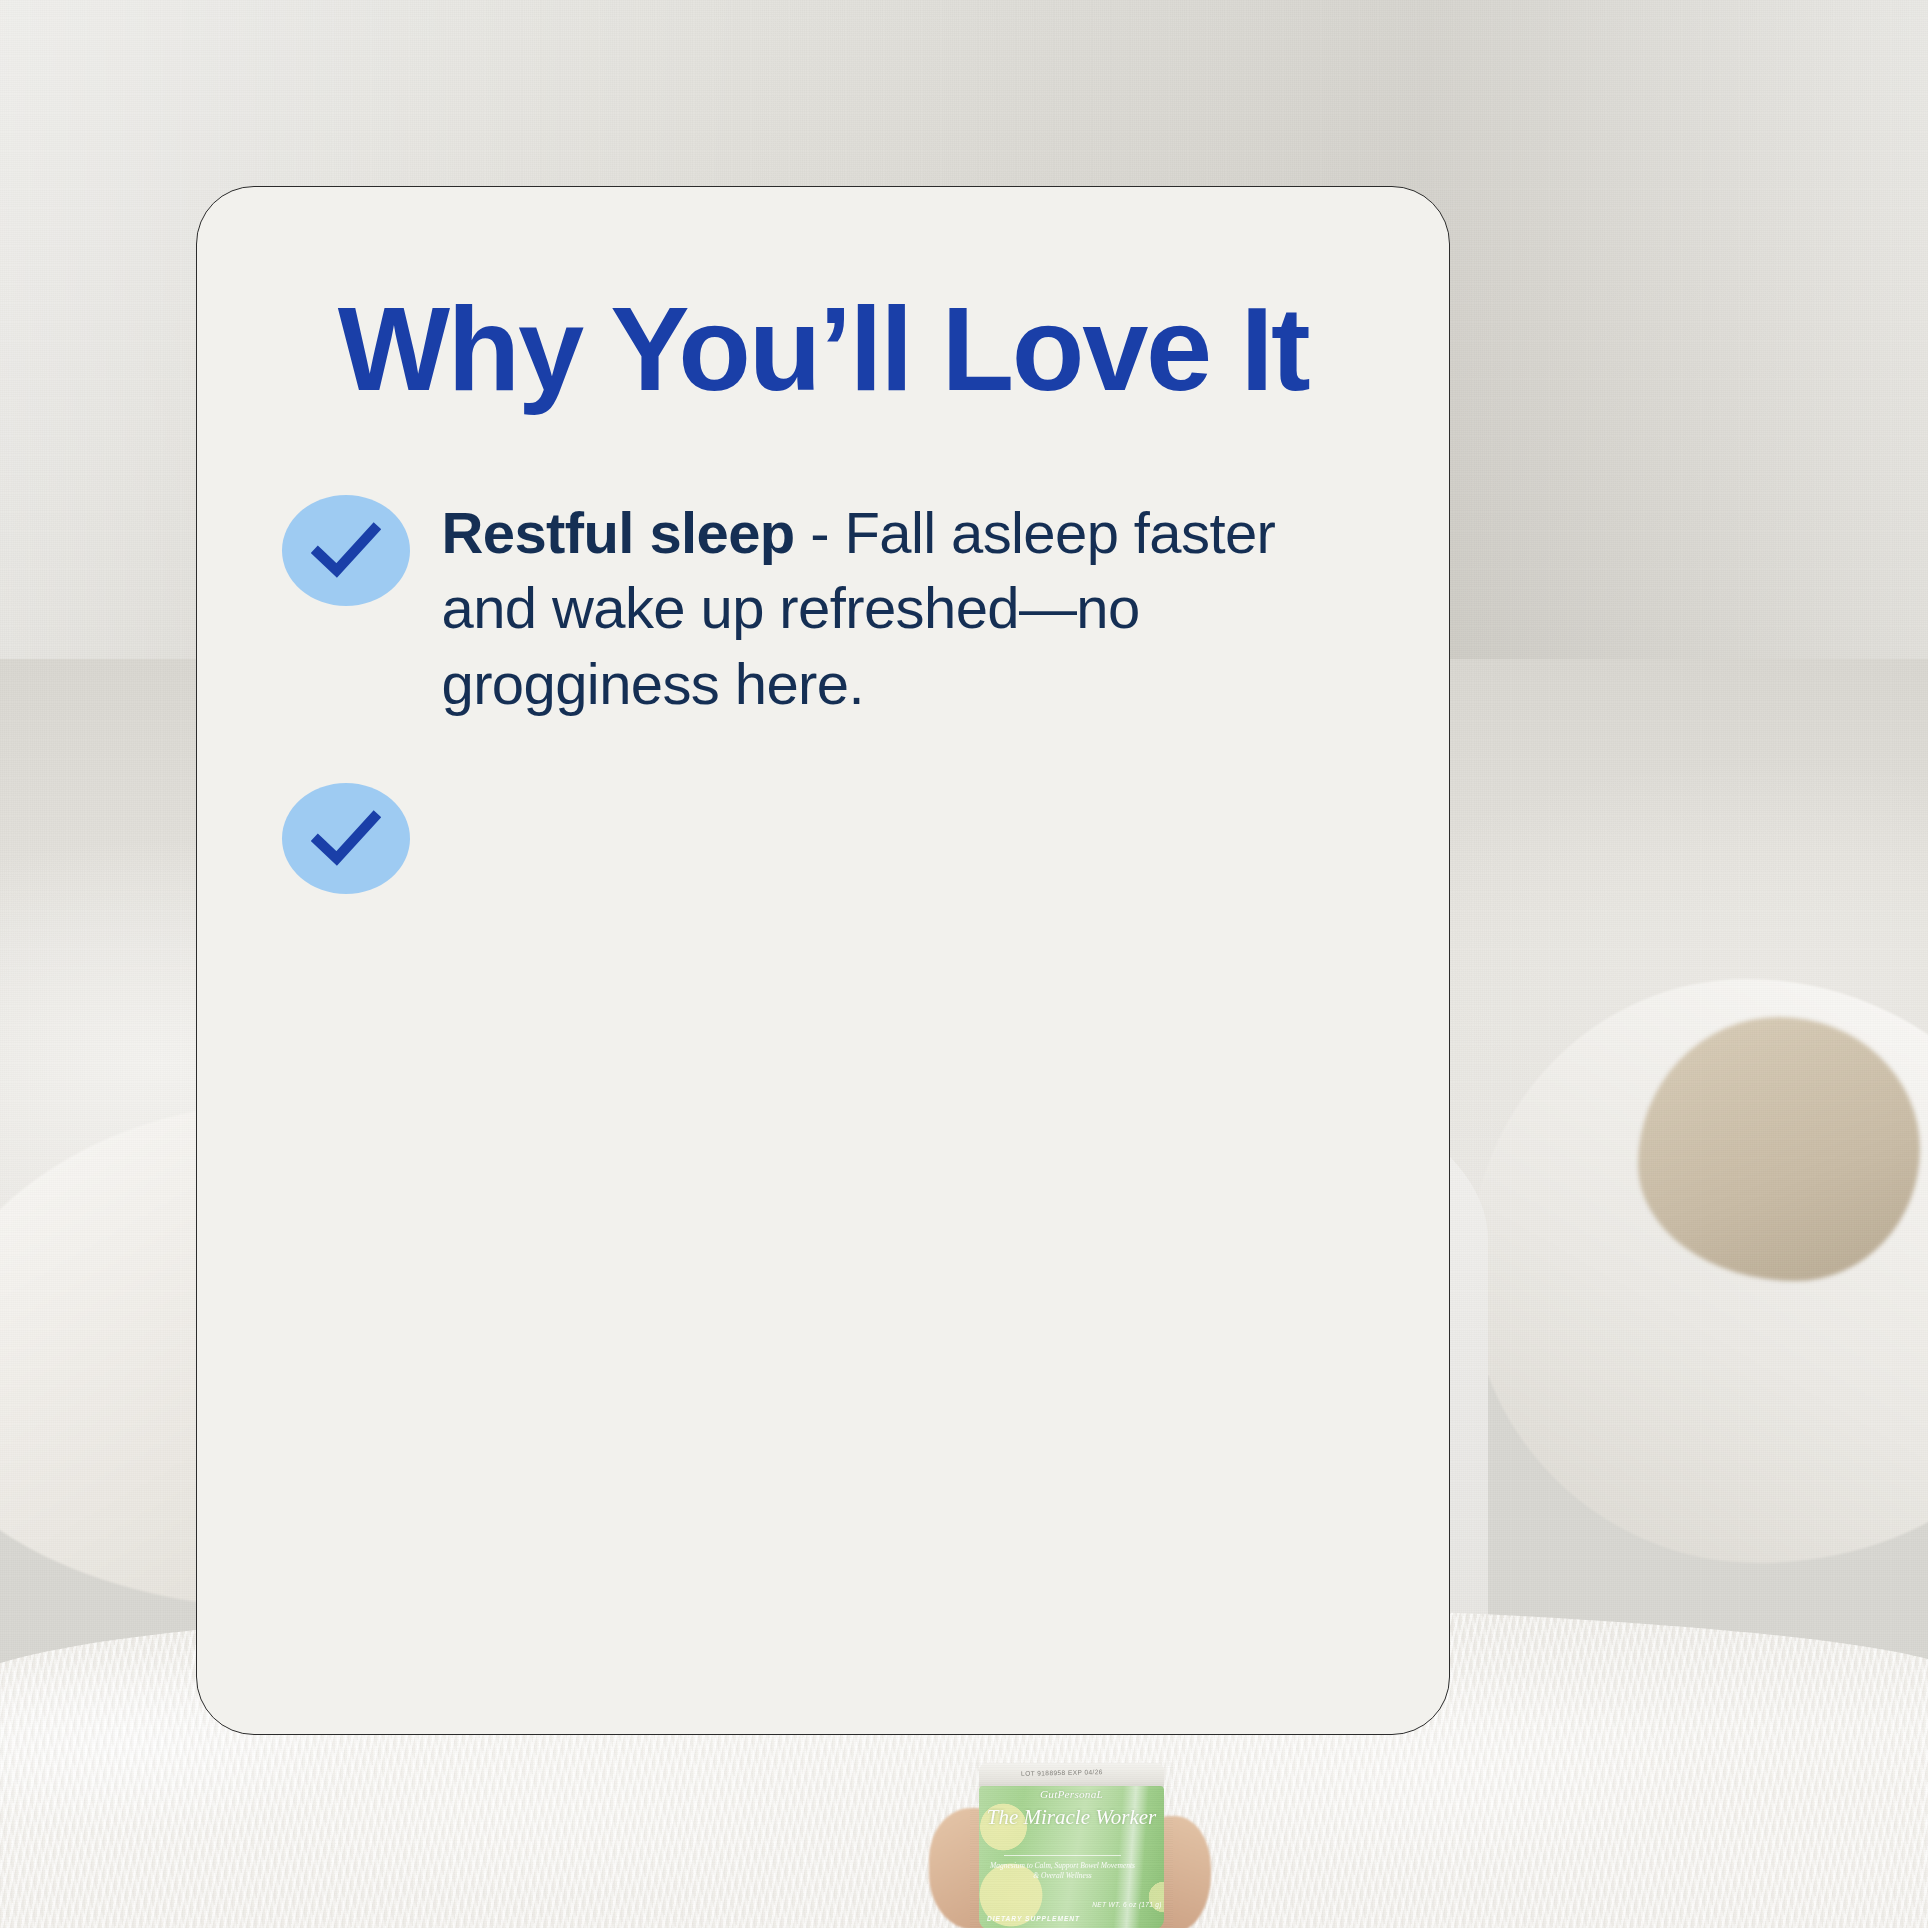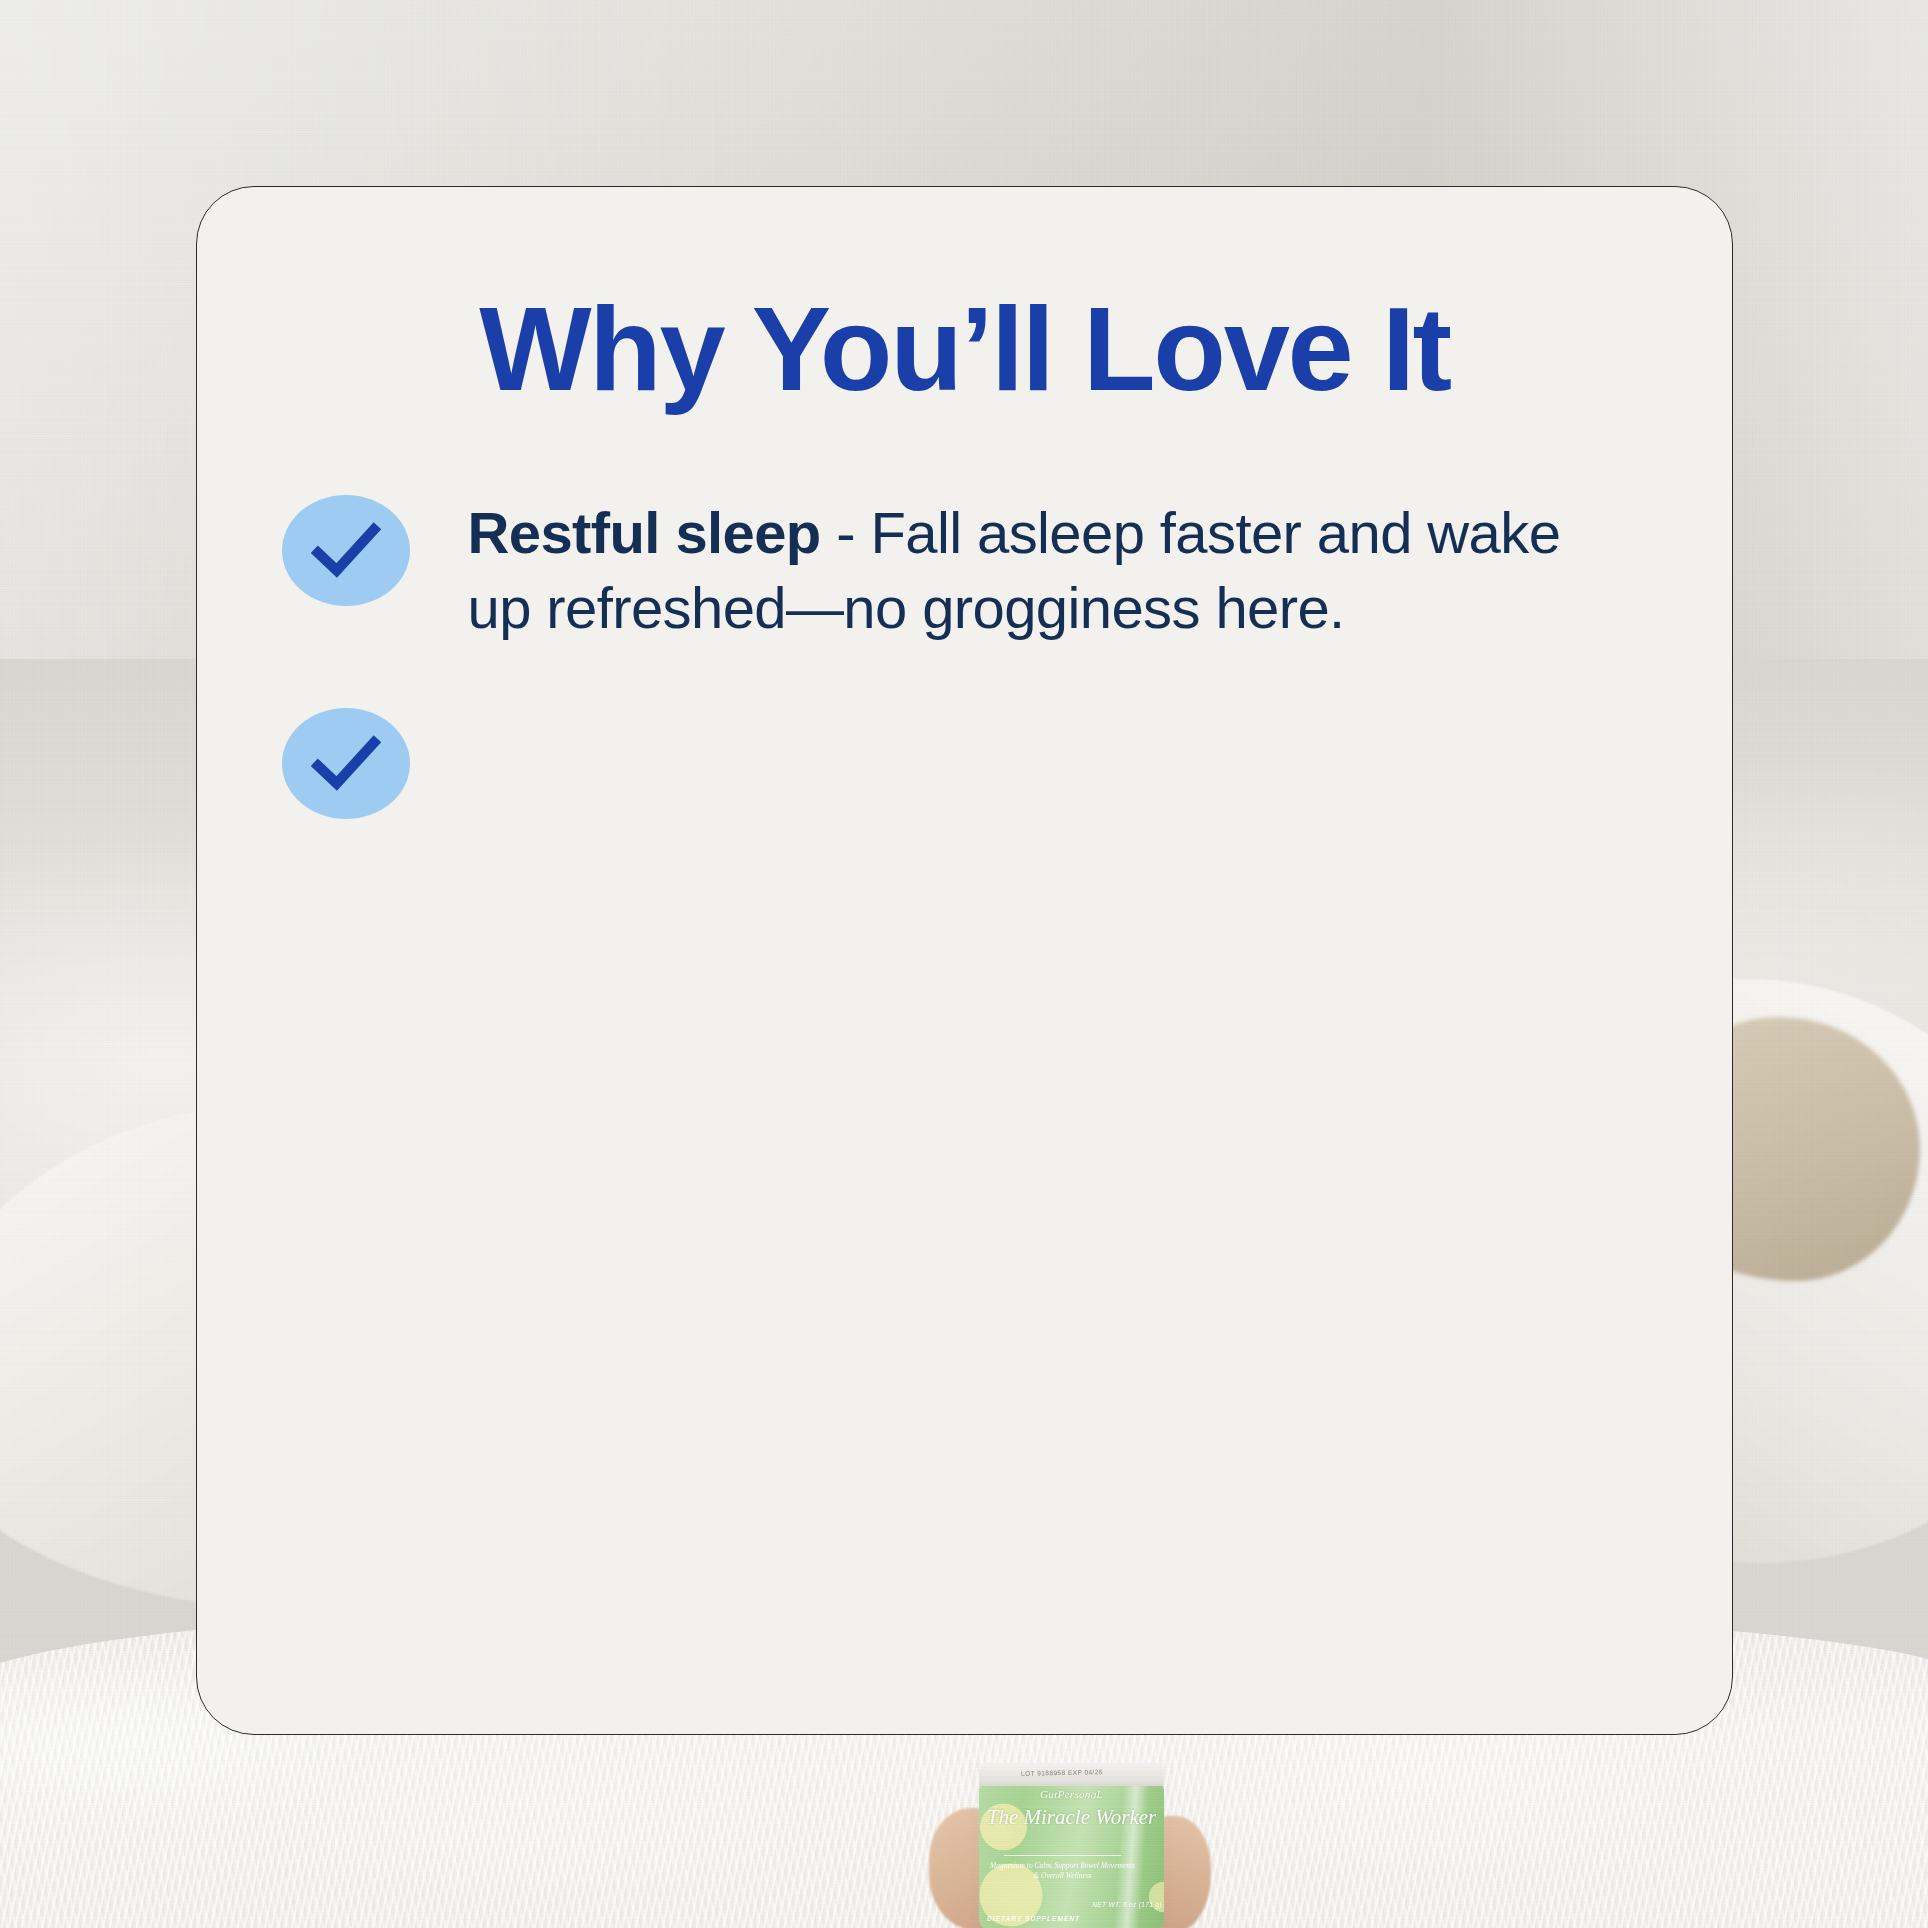--- a/index.html
+++ b/index.html
@@ -221,21 +221,21 @@
   #product-jar .jar-grain {
     position: absolute; inset: 0; z-index: 4; pointer-events: none; opacity: .35;
     background-image: repeating-linear-gradient(0deg, rgba(0,0,0,.05) 0px, rgba(0,0,0,.05) 0.9px, rgba(255,255,255,.05) 0.9px, rgba(255,255,255,.05) 1.9px);
   }
 
   
   #content-card {
     position: absolute;
     left: 196px;
     top: 186px;
-    width: 1537px;
+    width: 1254px;
     height: 1549px;
     background: #f2f1ed;
     border: 1.9px solid #2c2c2c;
     border-radius: 58px;
     z-index: 5;
     padding: 0 60px;
   }
 
   #page-title {
     color: #1a3fa8;
@@ -249,21 +249,21 @@
   }
 
   #benefits-list {
     margin-top: 85px;
     padding: 0 11.3px 0 24.5px;
   }
 
   .benefit-item {
     display: flex;
     align-items: flex-start;
-    gap: 58px;
+    gap: 32px;
     margin-bottom: 60px;
   }
   .benefit-item:last-child { margin-bottom: 0; }
 
   .check-badge {
     flex: 0 0 auto;
     width: 128px;
     height: 111px;
     border-radius: 50%;
     background: #9ecbf2;

